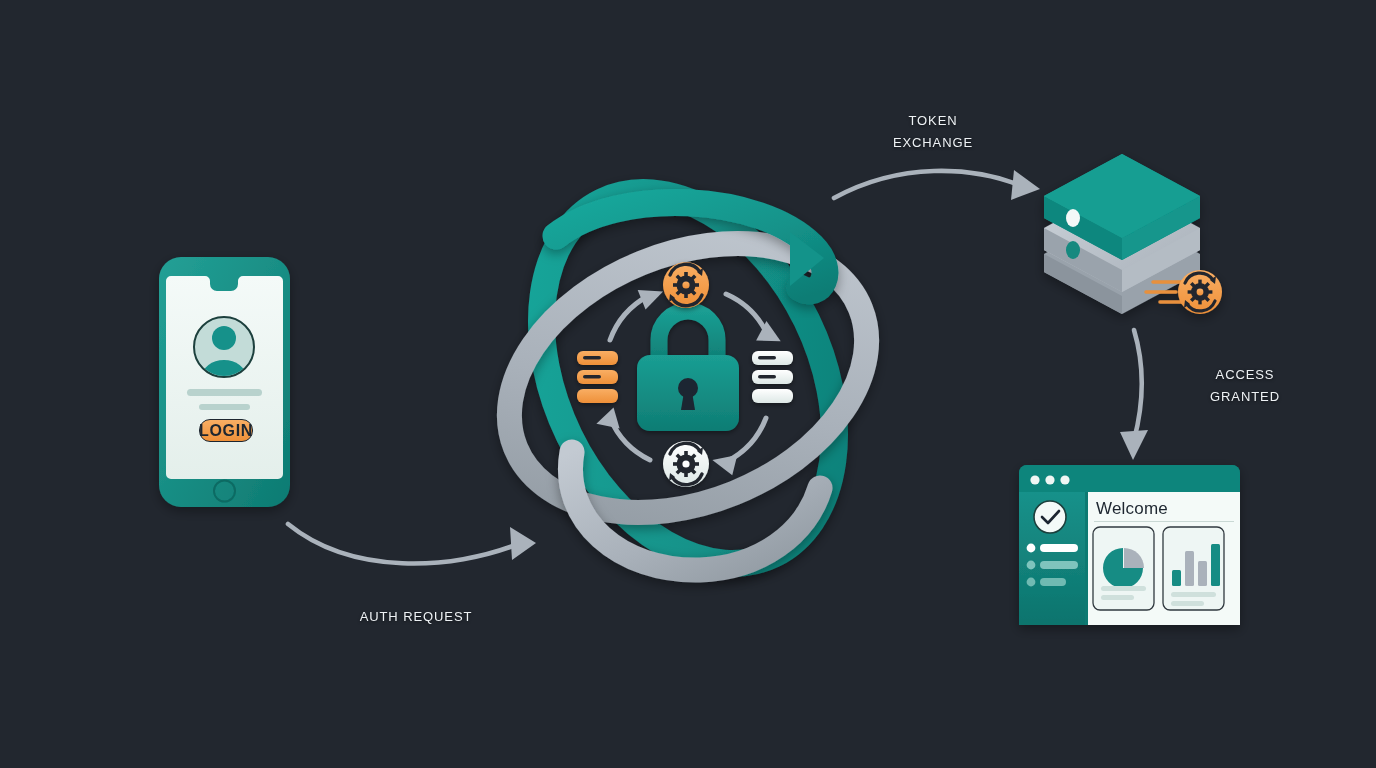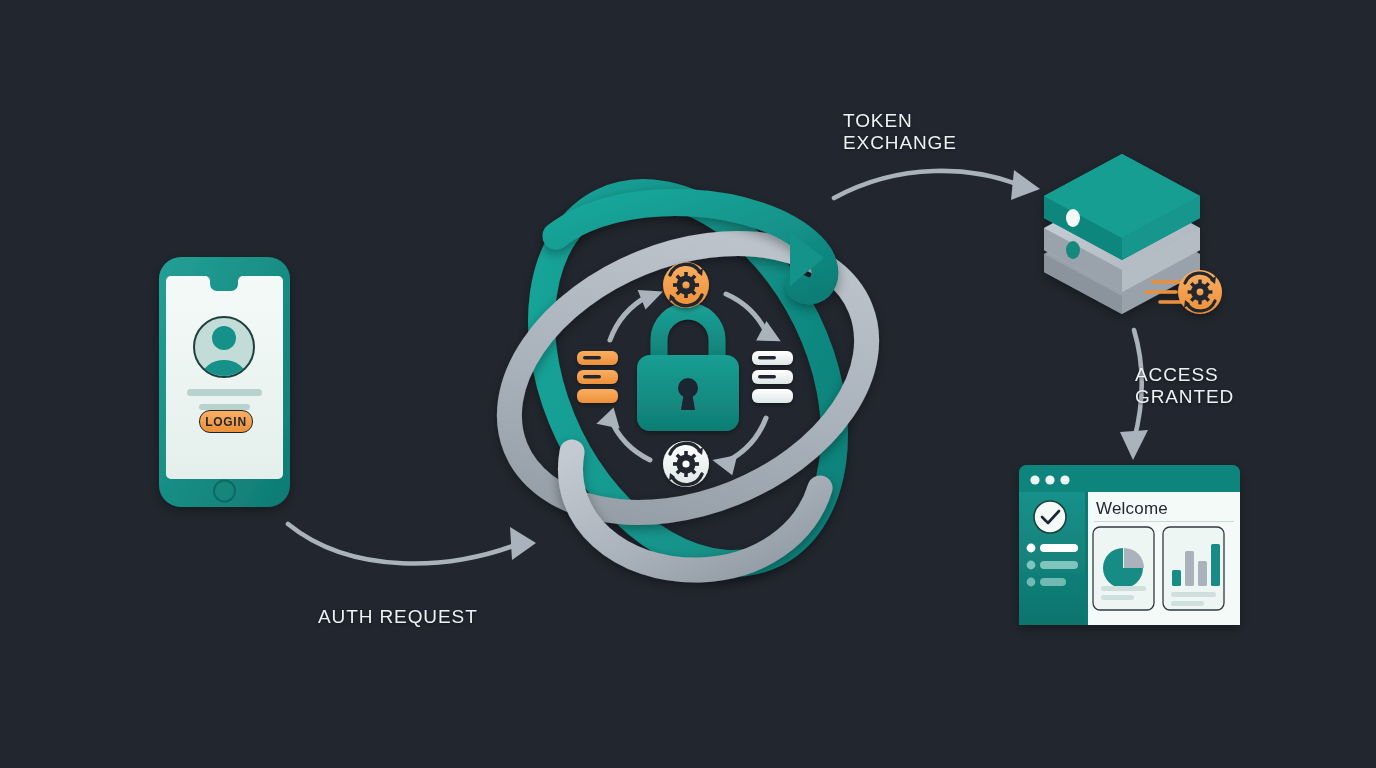--- a/index.html
+++ b/index.html
@@ -23,28 +23,29 @@
     position: absolute;
     left: 0;
     top: 0;
     width: 1376px;
     height: 768px;
   }
   .flow-label {
     position: absolute;
     color: #eef2f5;
     font-family: "Liberation Sans", sans-serif;
-    font-size: 19px;
+    font-size: 13px;
     letter-spacing: 0.9px;
     line-height: 22px;
+    text-align: center;
     white-space: pre-line;
     text-shadow: 0 1px 3px rgba(0,0,0,0.55);
   }
   #label-token-exchange { left: 843px; top: 110px; width: 180px; }
-  #label-access-granted { left: 1135px; top: 364px; width: 160px; }
+  #label-access-granted { left: 1165px; top: 364px; width: 160px; }
   #label-auth-request { left: 318px; top: 606px; width: 196px; }
 </style>
 </head>
 <body>
 
 <div id="scene">
 
   <svg class="layer" viewBox="0 0 1376 768" xmlns="http://www.w3.org/2000/svg">
     <defs>
       <linearGradient id="gPhoneBody" x1="0" y1="0" x2="1" y2="1">
@@ -327,19 +328,19 @@
   <div class="flow-label" id="label-access-granted">ACCESS
 GRANTED</div>
 
   <div class="flow-label" id="label-auth-request">AUTH REQUEST</div>
 
   <div style="position:absolute;left:1096px;top:499px;color:#1d2630;font-size:17px;
               font-family:'Liberation Sans',sans-serif;letter-spacing:0.2px;">Welcome</div>
 
   <div style="position:absolute;left:1094px;top:521px;width:140px;height:1px;background:#c9d8d4;"></div>
 
-  <div style="position:absolute;left:199px;top:410px;width:52px;height:21px;border-radius:11px;
+  <div style="position:absolute;left:199px;top:419px;width:52px;height:21px;border-radius:11px;
               background:linear-gradient(180deg,#f9ae63,#ee9039);border:1.6px solid #1d2630;
-              color:#1d2630;font-size:12px;font-weight:bold;letter-spacing:0.7px;
+              color:#1d2630;font-size:16px;font-weight:bold;letter-spacing:0.7px;
               display:flex;align-items:center;justify-content:center;
               font-family:'Liberation Sans',sans-serif;">LOGIN</div>
 
 </div>
 
 </body></html>

